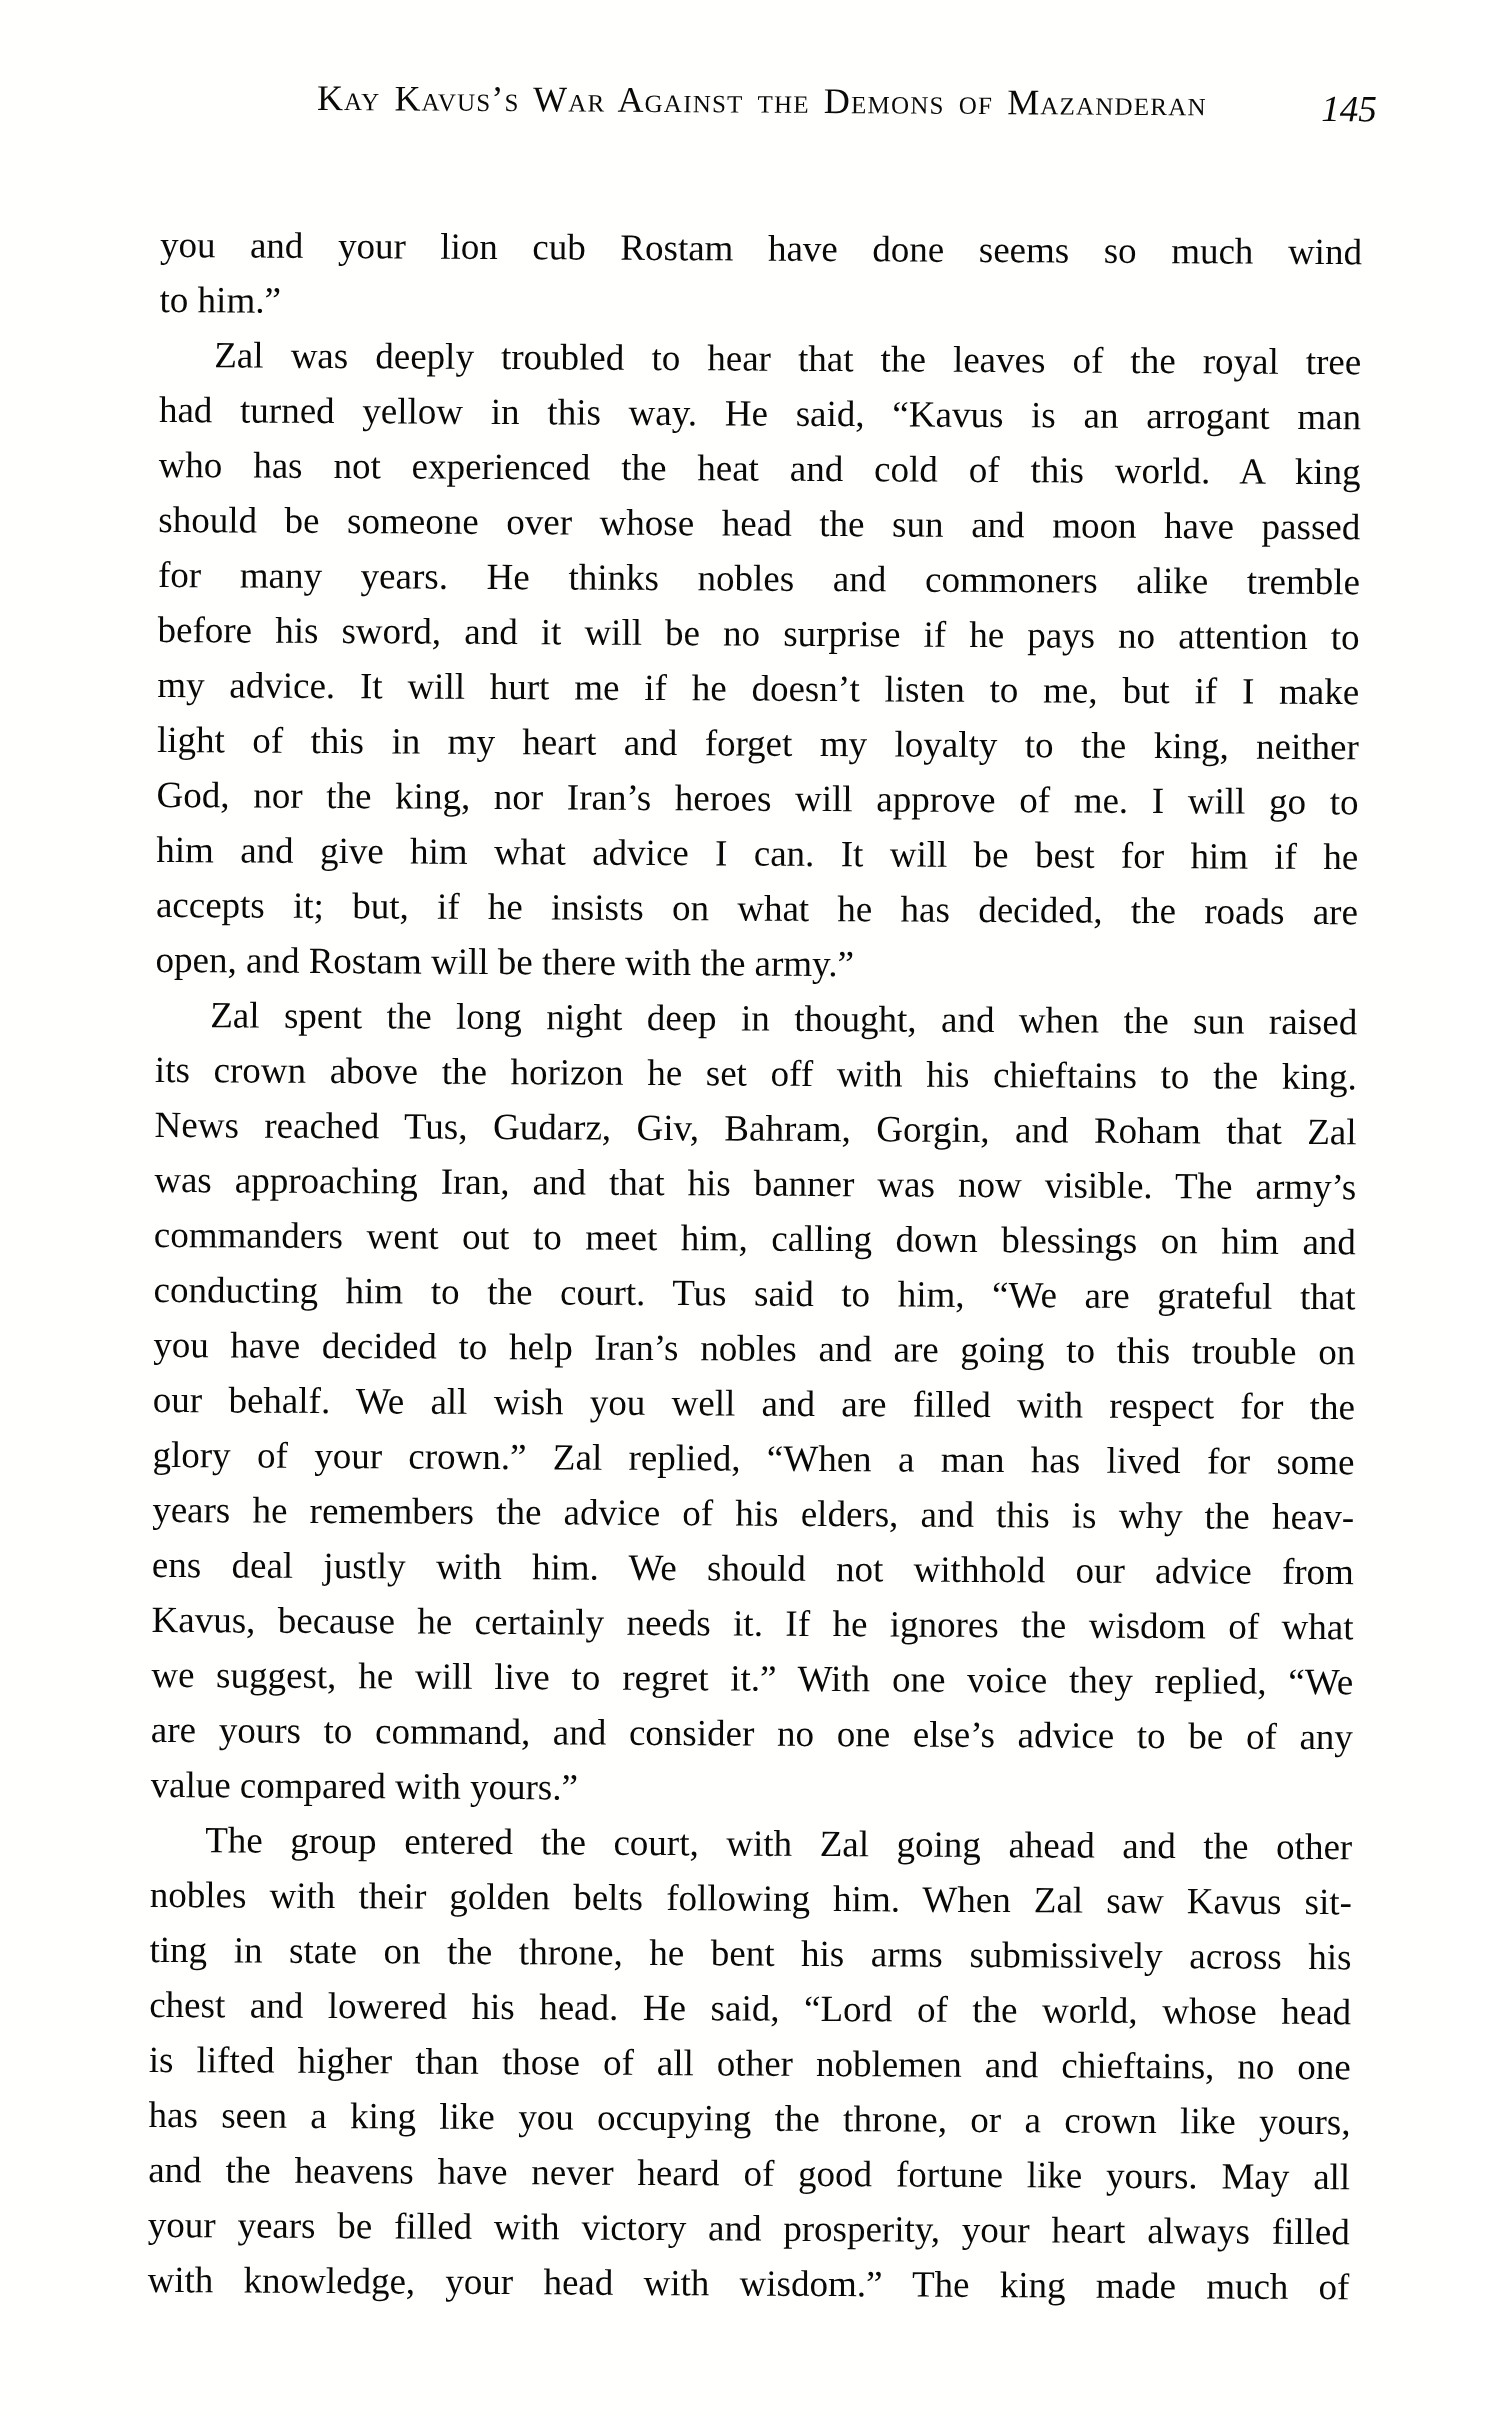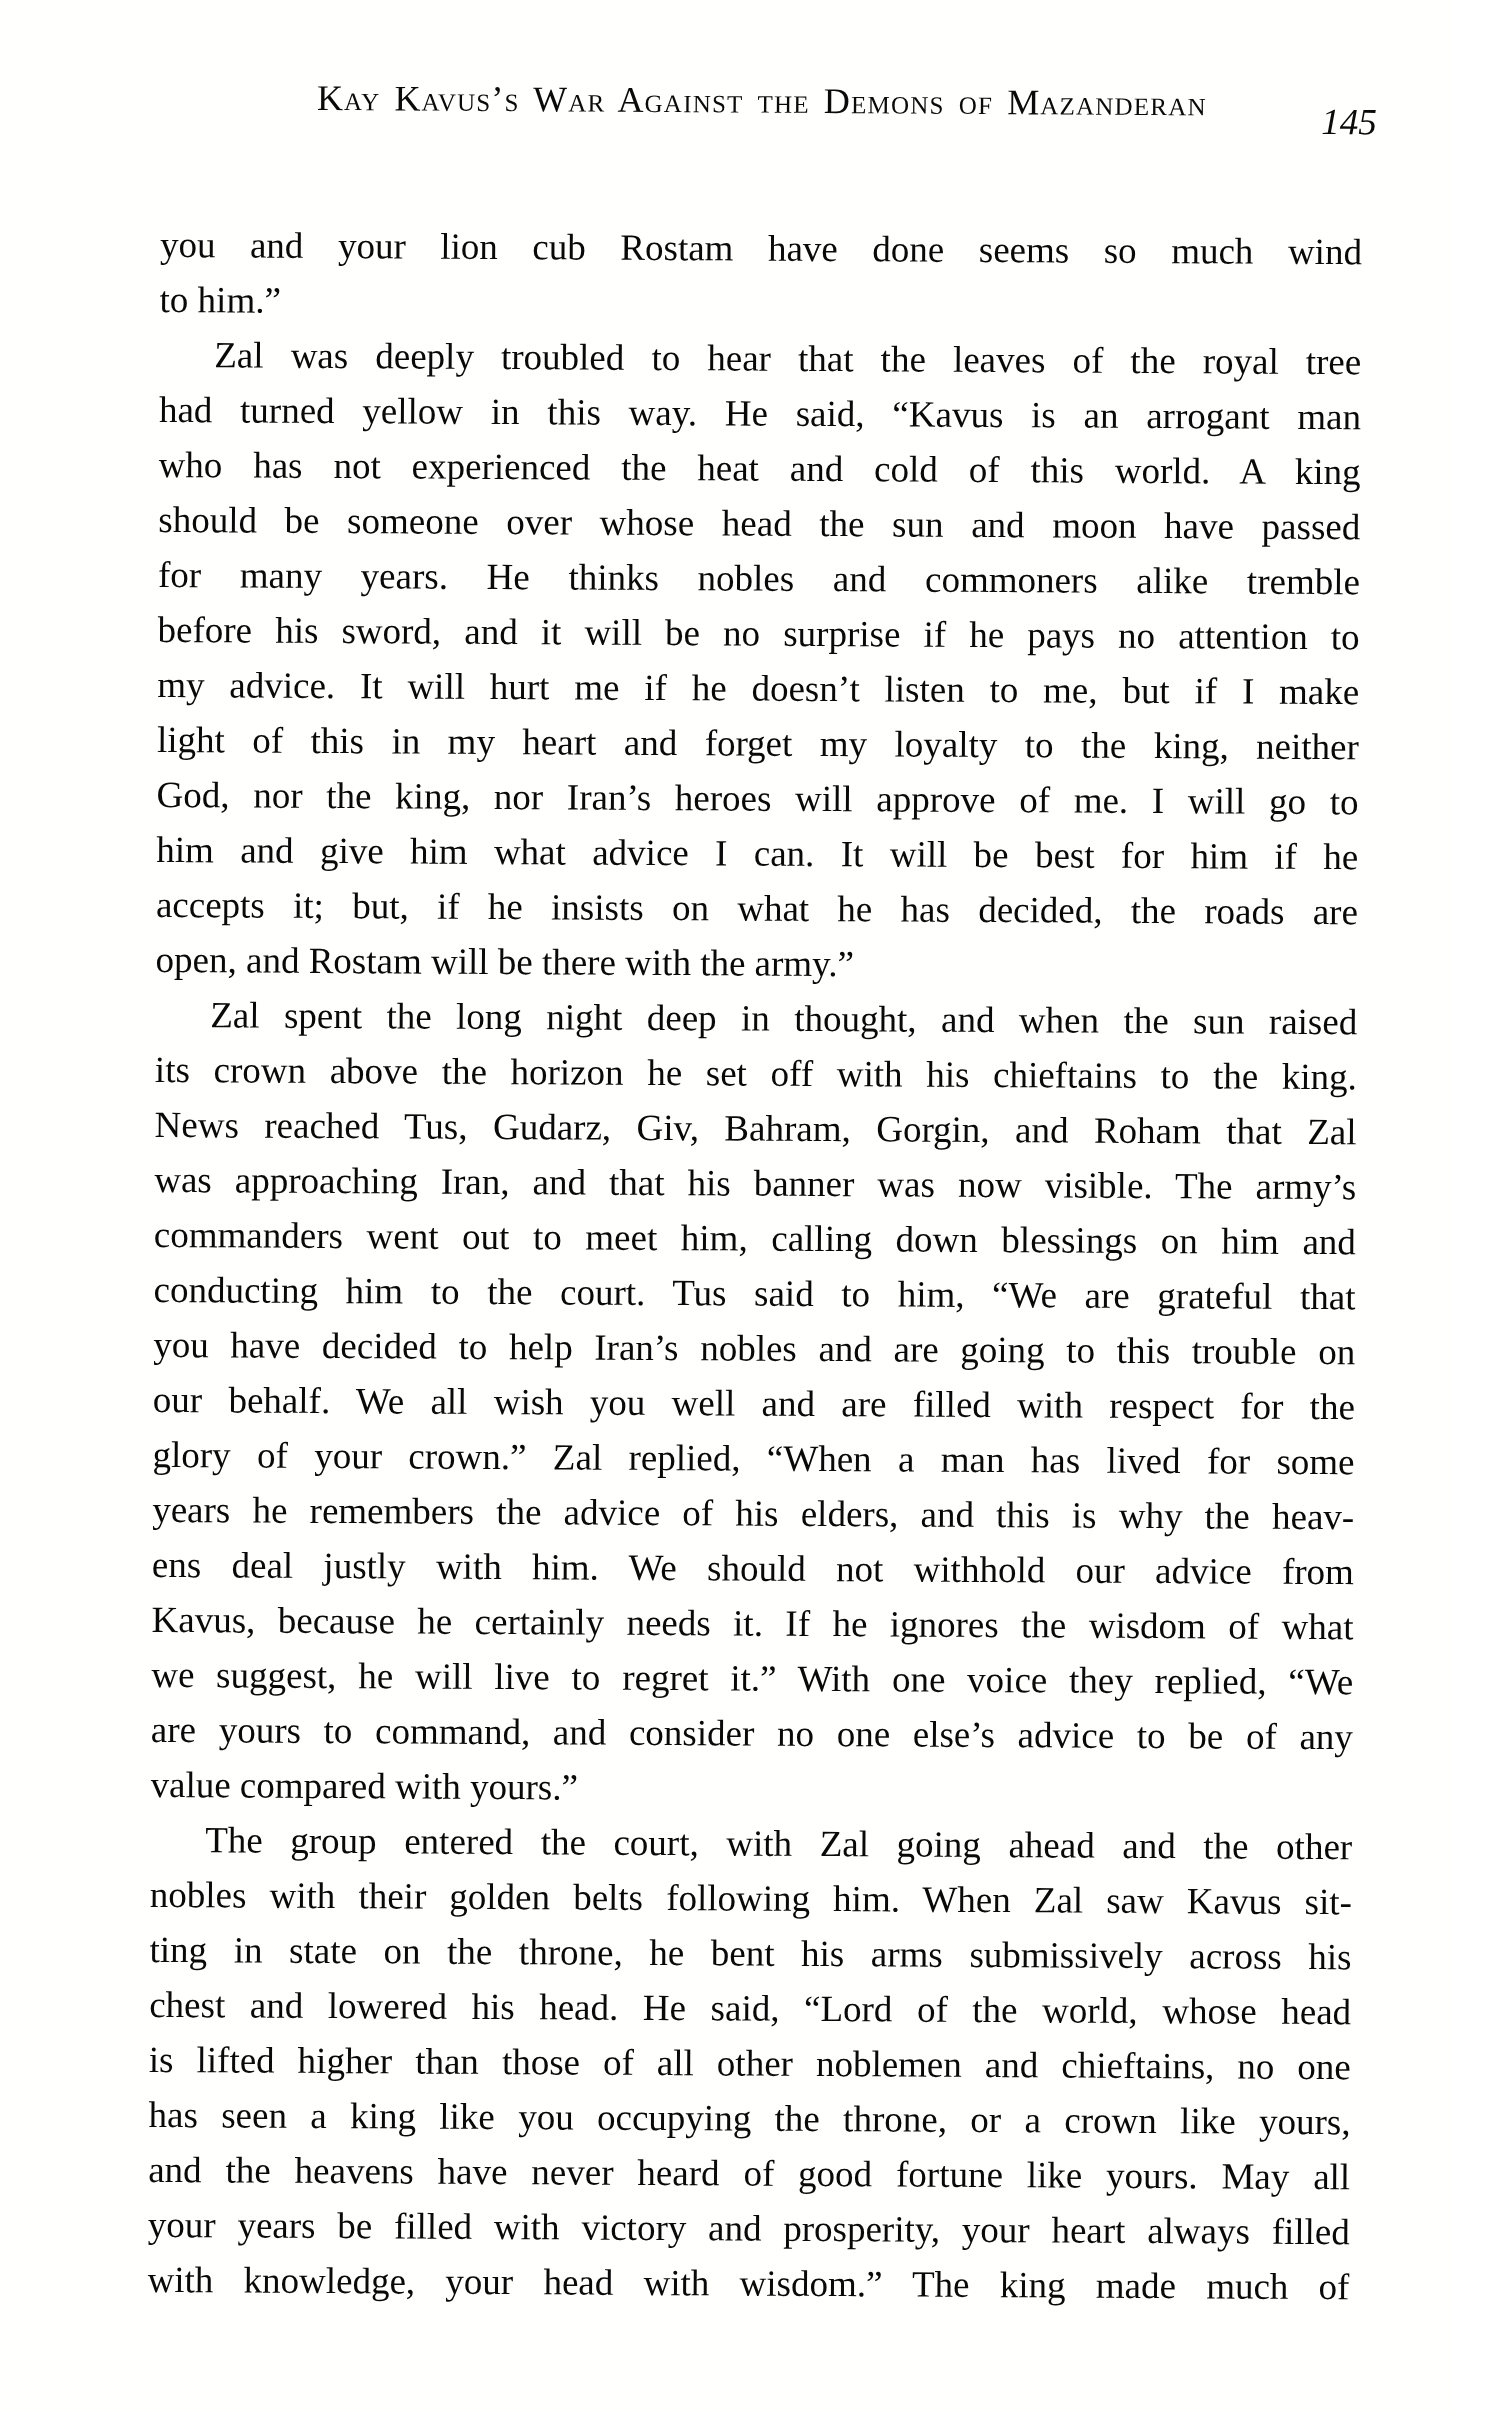--- a/index.html
+++ b/index.html
@@ -37,21 +37,21 @@
     white-space: nowrap;
     font-variant: small-caps;
     font-size: 36px;
     letter-spacing: 1.2px;
     word-spacing: 3.9px;
     color: #0a0a0a;
   }
   .running-header .folio {
     position: absolute;
     right: -14px;
-    top: 17px;
+    top: 4px;
     font-style: italic;
     font-size: 37px;
     color: #0a0a0a;
   }
   .text-block {
     position: absolute;
     left: 160px;
     top: 217px;
     width: 1202px;
     font-size: 37px;

